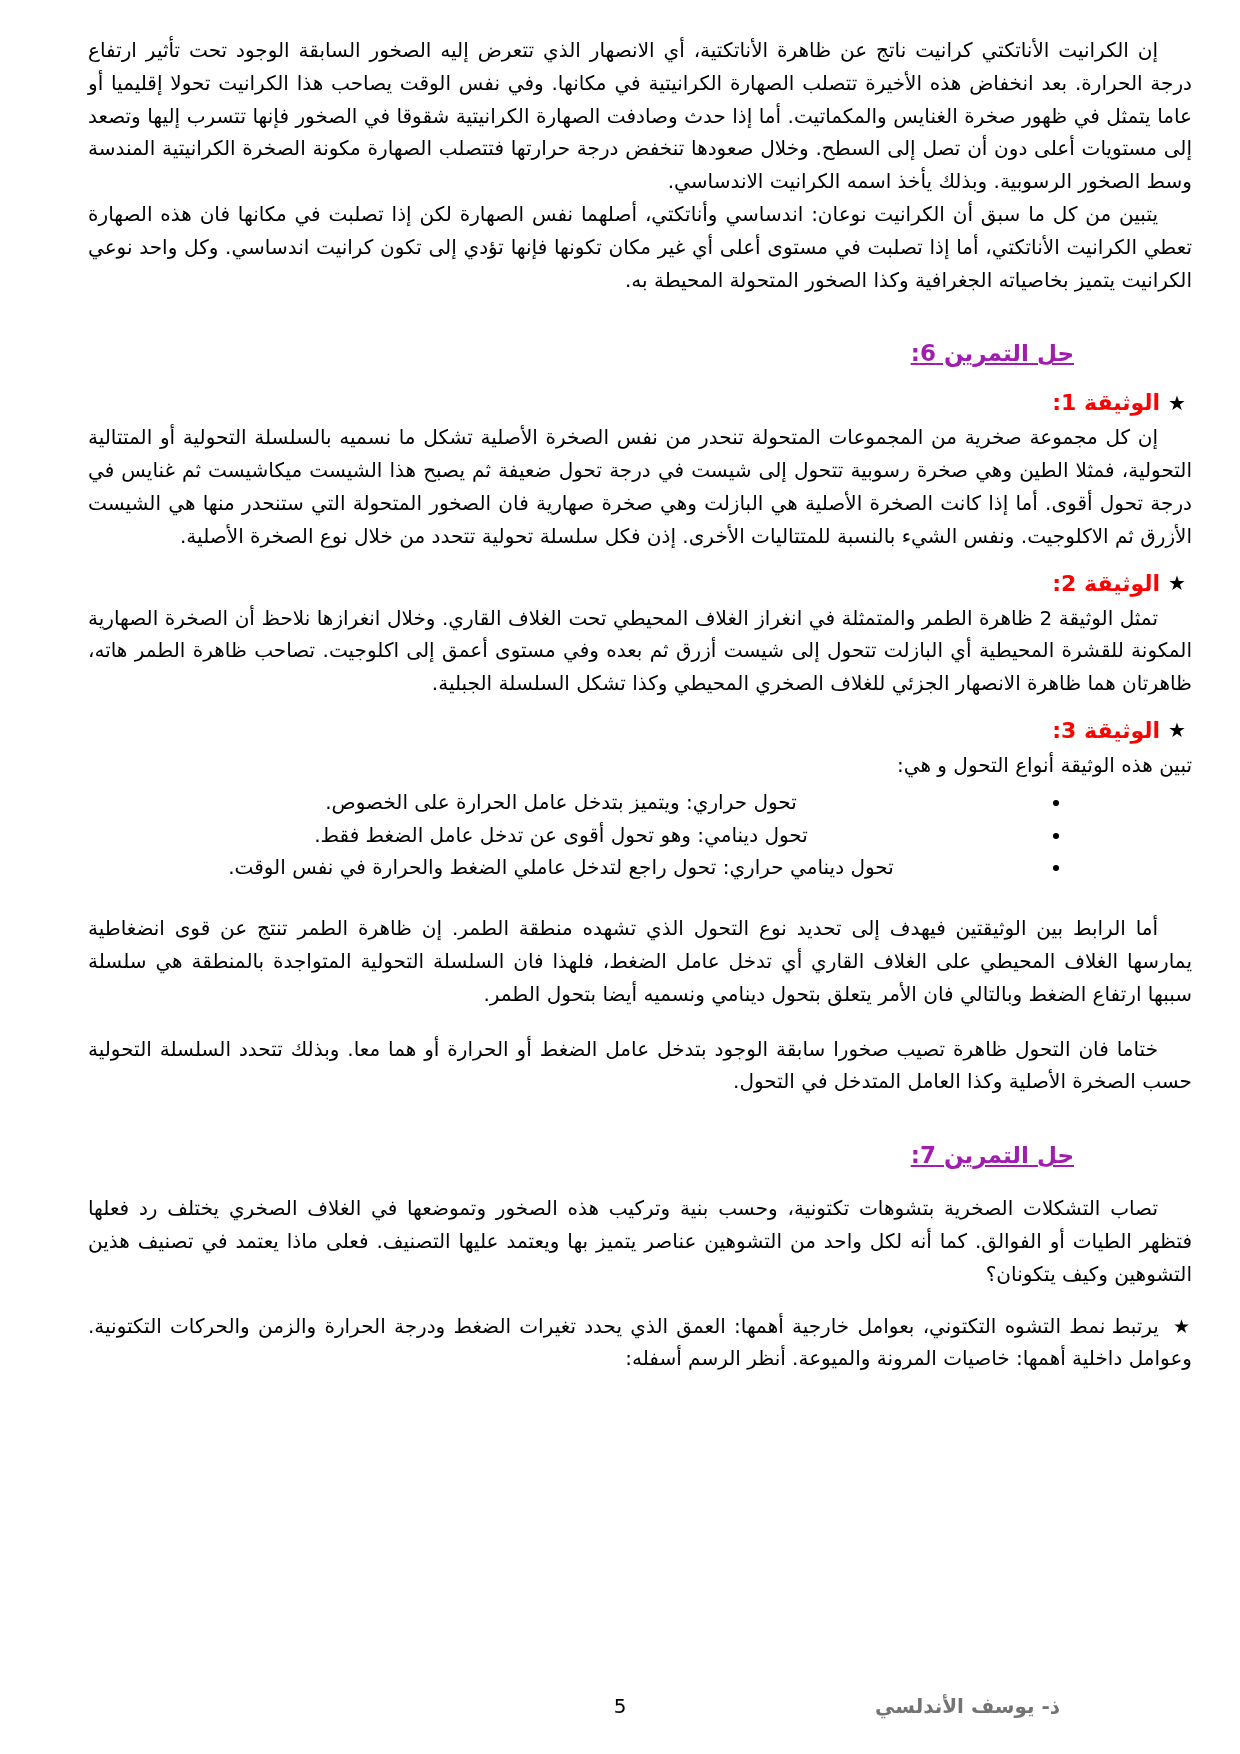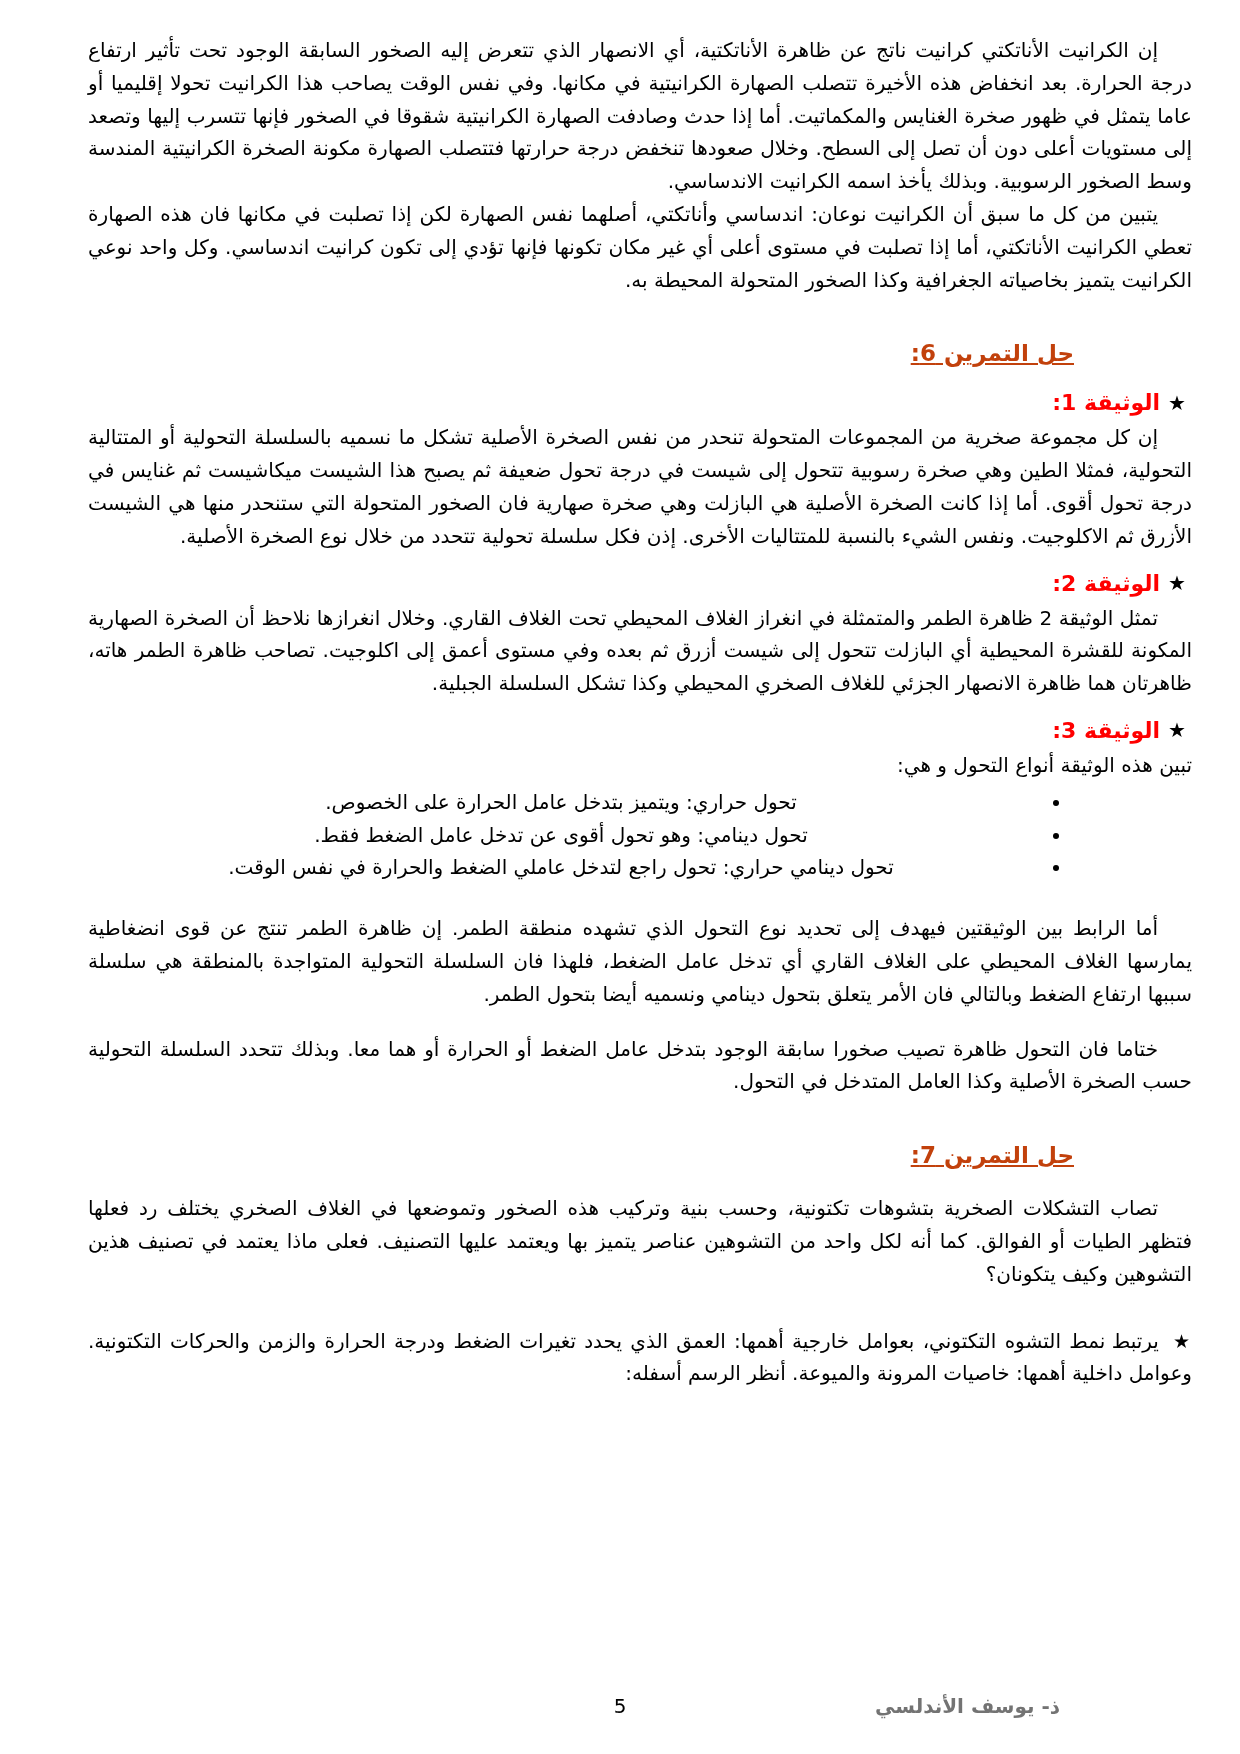--- a/index.html
+++ b/index.html
@@ -19,21 +19,21 @@
   .para {
     font-size: 20px;
     line-height: 1.64;
     text-align: justify;
     text-indent: 34px;
     color: #000000;
   }
   .intro-section .para { margin: 0; }
 
   .exercise-heading {
-    color: #c2410c;
+    color: #a21caf;
     font-size: 23px;
     font-weight: bold;
     text-decoration: underline;
     margin: 44px 118px 24px 0;
     text-align: right;
   }
   .doc-heading {
     display: flex;
     align-items: center;
     gap: 8px;
@@ -55,21 +55,21 @@
     font-size: 20px;
     line-height: 1.64;
     padding-right: 6px;
     text-align: center;
   }
 
   .link-para { margin-top: 28px; }
   .conclusion-para { margin-top: 22px; }
 
   .answer-para {
-    margin-top: 34px;
+    margin-top: 19px;
     font-size: 20px;
     line-height: 1.64;
     text-align: justify;
     text-indent: 0;
   }
   .answer-para .star { color: #000000; margin-left: 6px; font-size: 19px; }
 
   .footer {
     position: absolute;
     bottom: 28px;

